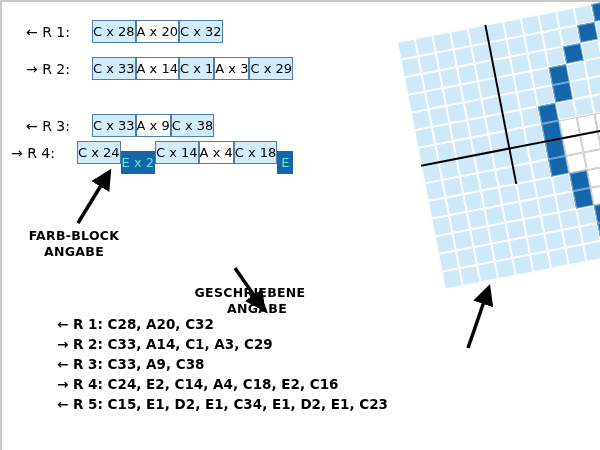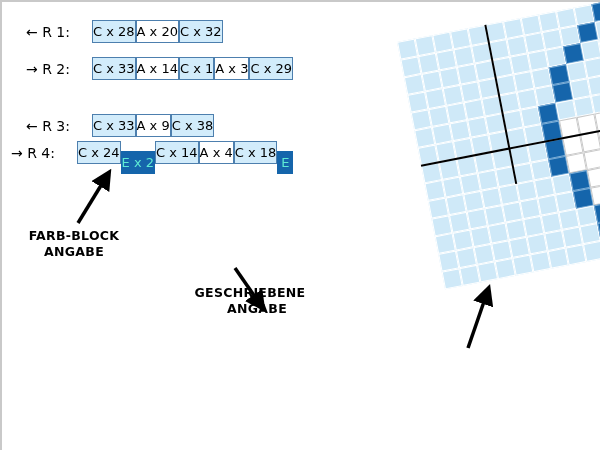--- a/index.html
+++ b/index.html
@@ -271,20 +271,27 @@
 
   <div class="anno" style="left:24px; top:226px; width:96px;">
     <div>FARB-BLOCK</div>
     <div>ANGABE</div>
   </div>
   <div class="anno" style="left:188px; top:240px; width:120px;margin-top:43px;">
     <div>GESCHRIEBENE</div>
     <div style="padding-left:14px;">ANGABE</div>
   </div>
 
+  <div class="written" id="writtenList">
+      <div>← R 1: C28, A20, C32</div>
+      <div>→ R 2: C33, A14, C1, A3, C29</div>
+      <div>← R 3: C33, A9, C38</div>
+      <div>→ R 4: C24, E2, C14, A4, C18, E2, C16</div>
+      <div>← R 5: C15, E1, D2, E1, C34, E1, D2, E1, C23</div>
+    </div>
 
   <svg class="arrows" width="600" height="450">
     <defs>
       <marker id="ah" markerWidth="6" markerHeight="6" refX="4.2" refY="3" orient="auto">
         <path d="M0,0 L6,3 L0,6 z" fill="#000"></path>
       </marker>
     </defs>
     <line x1="76" y1="221" x2="106" y2="172" stroke="#000" stroke-width="3.5" marker-end="url(#ah)"></line>
     <line x1="233" y1="266" x2="260" y2="305" stroke="#000" stroke-width="3.5" marker-end="url(#ah)"></line>
     <line x1="466" y1="346" x2="486" y2="288" stroke="#000" stroke-width="3.5" marker-end="url(#ah)"></line>

